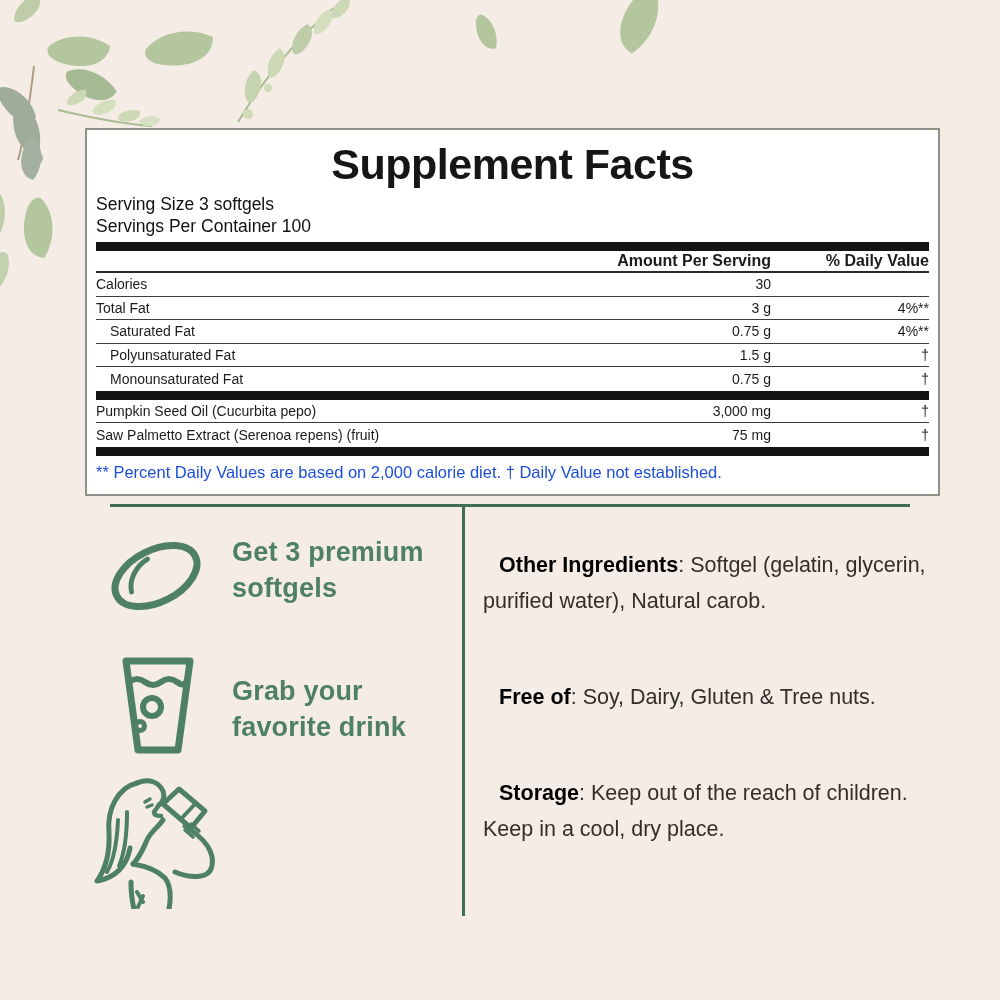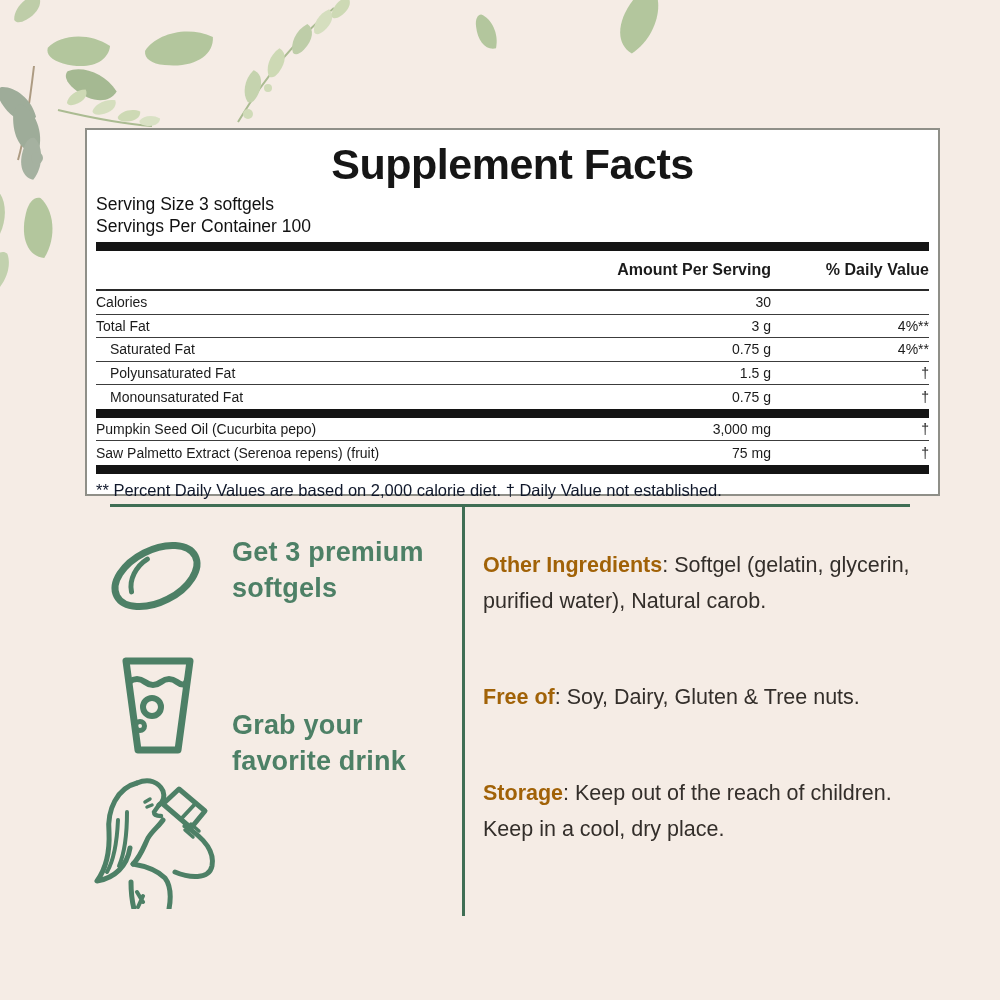--- a/index.html
+++ b/index.html
@@ -24,41 +24,41 @@
     text-align:center;font-size:43px;font-weight:bold;letter-spacing:-0.5px;
     line-height:50px;margin-top:9px;color:#161616;
   }
   .serving-block{margin-top:5px;font-size:17.5px;line-height:21.5px;color:#111;}
   .bar-thick{height:9px;background:#141414;}
   .bar-thick.mt{margin-top:5px;}
   .t-row{display:flex;align-items:center;height:23.5px;font-size:14px;box-sizing:border-box;}
   .t-row .name{flex:1;white-space:nowrap;}
   .t-row .amt{width:185px;text-align:right;white-space:nowrap;}
   .t-row .dv{width:158px;text-align:right;white-space:nowrap;}
-  .t-row.hdr{font-weight:bold;font-size:16px;border-bottom:2px solid #2a2a2a;height:40px;}
+  .t-row.hdr{font-weight:bold;font-size:16px;border-bottom:2px solid #2a2a2a;height:22px;}
   .t-row.line{border-bottom:1.5px solid #3c3c3c;}
   .t-row.indent .name{padding-left:14px;}
   .latin{}
-  .footnote{font-size:16.5px;padding-top:7px;color:#0f172a;}
+  .footnote{font-size:16.5px;padding-top:7px;color:#1d4ed8;}
 
   
   .rule-h{position:absolute;left:110px;top:504px;width:800px;height:3px;background:#3f6e54;}
   .rule-v{position:absolute;left:462px;top:504px;width:3px;height:412px;background:#3f6e54;}
 
   
   .benefit-text{
     position:absolute;font-size:27px;font-weight:bold;color:#4d8066;
     line-height:36px;white-space:pre-line;letter-spacing:0.2px;
   }
   .benefit-icon{position:absolute;}
   .icon-stroke{stroke:#4d8066;fill:none;stroke-linecap:round;stroke-linejoin:round;}
 
   
   .info-sec{position:absolute;left:483px;width:456px;font-size:21.5px;line-height:36px;color:#332e2a;}
-  .info-sec .lbl{font-weight:bold;color:#a16207;}
+  .info-sec .lbl{font-weight:bold;color:#000000;margin-left:16px;}
 </style>
 </head>
 <body>
 
 <div class="stage">
 
   <svg class="leaves-svg" width="1000" height="360" viewBox="0 0 1000 360">
     <defs>
       <path id="leaf" d="M0,6 C6,-6 26,-14 44,-8 C46,4 34,14 14,14 C5,14 0,11 0,6 Z"></path>
     </defs>
@@ -169,21 +169,21 @@
   </svg>
   <div class="benefit-text" style="left:232px;top:534px;">Get 3 premium
 softgels</div>
 
   <svg class="benefit-icon" style="left:118px;top:655px;" width="80" height="100" viewBox="0 0 80 100">
     <path class="icon-stroke" d="M8,6 L72,6 L60,95 L20,95 Z" stroke-width="7"></path>
     <path class="icon-stroke" d="M11,27 Q19,21 27,27 T43,27 T59,27 T69,25" stroke-width="6"></path>
     <circle class="icon-stroke" cx="34" cy="52" r="9" stroke-width="6"></circle>
     <circle class="icon-stroke" cx="22" cy="71" r="4.5" stroke-width="5"></circle>
   </svg>
-  <div class="benefit-text" style="left:232px;top:707px;">Grab your
+  <div class="benefit-text" style="left:232px;top:673px;">Grab your
 favorite drink</div>
 
   <svg class="benefit-icon" style="left:85px;top:774px;" width="150" height="135" viewBox="0 0 150 135">
 
     <path class="icon-stroke" d="M52,9 C32,14 22,36 24,58 C25,80 20,96 12,107 C30,104 42,92 45,74" stroke-width="5"></path>
     <path class="icon-stroke" d="M33,46 C32,68 29,86 22,98" stroke-width="4"></path>
     <path class="icon-stroke" d="M42,38 C42,60 40,78 34,92" stroke-width="4"></path>
 
     <path class="icon-stroke" d="M52,9 C64,4 74,8 78,17 C80,23 78,28 74,31" stroke-width="5"></path>
     <path class="icon-stroke" d="M74,31 L69,38 C69,41 72,42 76,42" stroke-width="4.5"></path>

